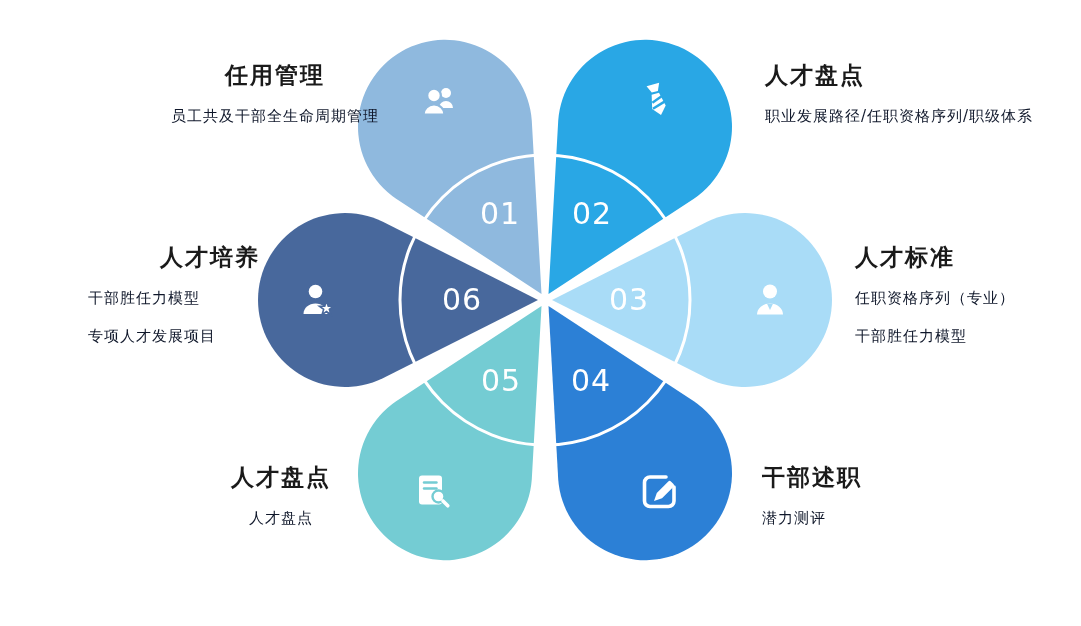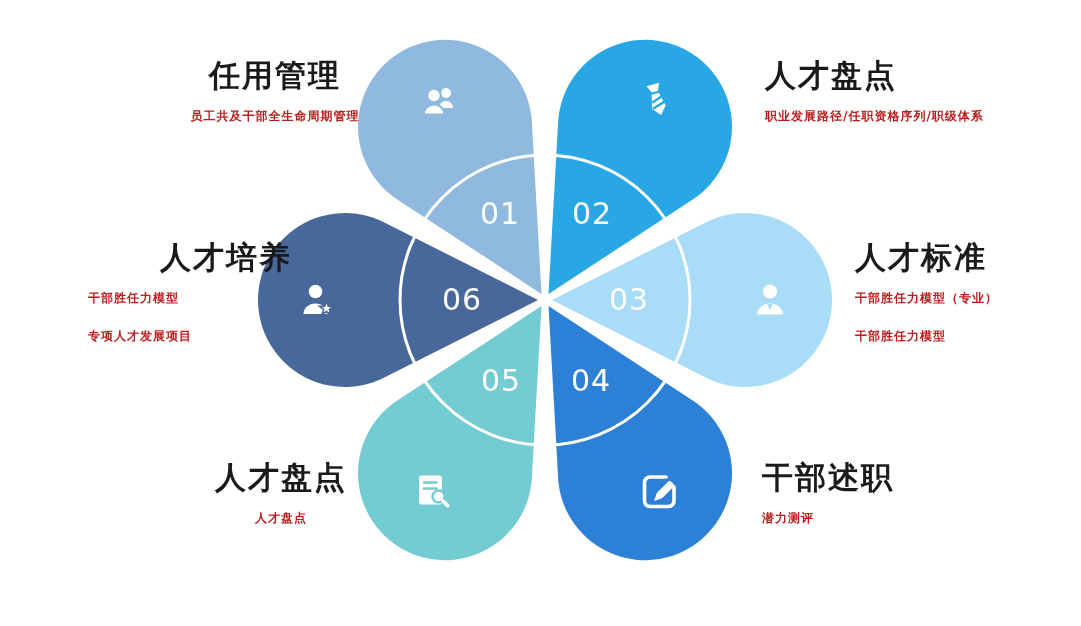--- a/index.html
+++ b/index.html
@@ -11,25 +11,25 @@
   }
   .stage{position:absolute;inset:0;width:1081px;height:626px;}
   .flower-svg{position:absolute;left:0;top:0;}
   .num{
     font-family:"DejaVu Sans",sans-serif;
     font-size:30px;font-weight:400;letter-spacing:1px;
     fill:#ffffff;text-anchor:middle;
   }
   .label-block{position:absolute;}
   .block-title{
-    font-size:31px;font-weight:700;color:#1a1a1a;
+    font-size:23px;font-weight:700;color:#1a1a1a;
     letter-spacing:2px;line-height:30px;
   }
   .block-desc{
-    font-size:12px;font-weight:700;color:#b91c1c;
+    font-size:15px;font-weight:400;color:#0f172a;
     letter-spacing:1px;line-height:20px;margin-top:18px;
   }
   .block-title + .block-desc{margin-top:16px;}
   .ta-c{text-align:center;}
   .ta-l{text-align:left;}
   .indent-title{margin-left:72px;}
 </style>
 </head>
 <body>
 
@@ -100,21 +100,21 @@
     <div class="block-desc">员工共及干部全生命周期管理</div>
   </div>
 
   <div class="label-block ta-l" style="left:765px;top:60px;width:316px;">
     <div class="block-title">人才盘点</div>
     <div class="block-desc">职业发展路径/任职资格序列/职级体系</div>
   </div>
 
   <div class="label-block ta-l" style="left:855px;top:242px;width:226px;">
     <div class="block-title">人才标准</div>
-    <div class="block-desc">干部胜任力模型（专业）</div>
+    <div class="block-desc">任职资格序列（专业）</div>
     <div class="block-desc">干部胜任力模型</div>
   </div>
 
   <div class="label-block ta-l" style="left:762px;top:462px;width:319px;">
     <div class="block-title">干部述职</div>
     <div class="block-desc">潜力测评</div>
   </div>
 
   <div class="label-block ta-c" style="left:131px;top:462px;width:300px;">
     <div class="block-title">人才盘点</div>

